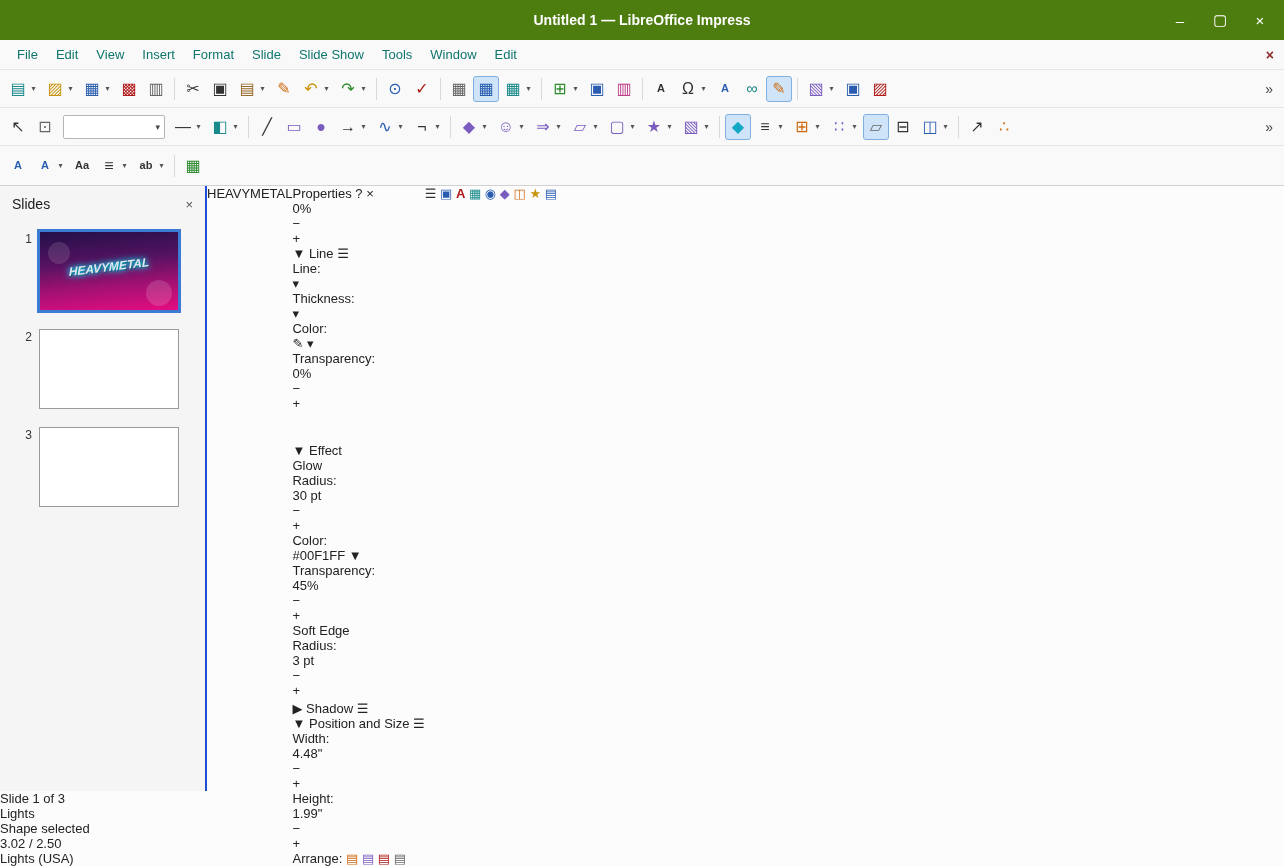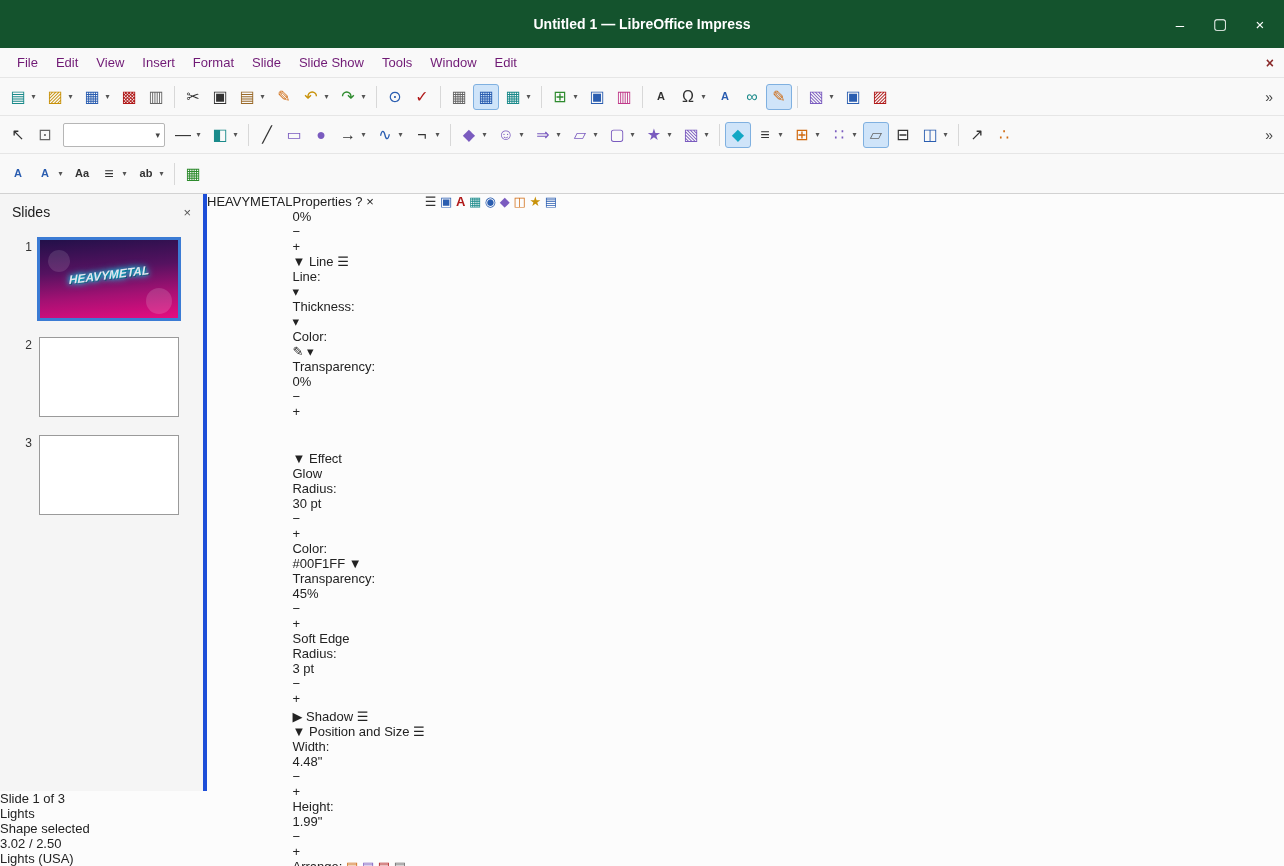--- a/index.html
+++ b/index.html
@@ -1,28 +1,28 @@
 <!DOCTYPE html>
 <html><head>
 <meta charset="utf-8">
 <style>
   *{box-sizing:border-box;margin:0;padding:0}
   html,body{width:1284px;height:866px;overflow:hidden}
   body{font-family:"Liberation Sans",sans-serif;font-size:13px;color:#222;background:#888}
   .window{width:1284px;height:866px;display:flex;flex-direction:column;background:#fcfcfc;position:relative;overflow:hidden}
 
   
-  .titlebar{height:48px;background:#14532d;color:#fff;display:flex;align-items:center;justify-content:center;position:relative;flex:none}
+  .titlebar{height:40px;background:#4d7c0f;color:#fff;display:flex;align-items:center;justify-content:center;position:relative;flex:none}
   .titlebar .title{font-size:14px;font-weight:bold}
   .win-controls{position:absolute;right:14px;top:0;height:100%;display:flex;align-items:center;gap:20px}
   .winbtn{width:20px;text-align:center;font-size:15px;color:#fff;cursor:default}
 
   
   .menubar{height:30px;background:#f9f9f9;display:flex;align-items:center;padding:0 8px;border-bottom:1px solid #e6e6e6;position:relative;flex:none}
-  .menu-item{padding:4px 9px;border-radius:3px;color:#701a75}
+  .menu-item{padding:4px 9px;border-radius:3px;color:#0f766e}
   .menubar-close{position:absolute;right:10px;color:#8a2a2a;font-size:14px;font-weight:bold}
 
   
   .toolbar{background:#f9f9f9;border-bottom:1px solid #e6e6e6;display:flex;align-items:center;padding:0 5px;gap:1px;flex:none}
   .toolbar1,.toolbar2{height:38px}
   .toolbar3{height:40px;border-bottom:1px solid #d2d2d2}
   .tbtn{display:flex;align-items:center;padding:2px 2px;border-radius:3px;gap:1px;border:1px solid transparent}
   .tbtn .g{width:20px;height:20px;display:flex;align-items:center;justify-content:center;font-size:16px;line-height:1}
   .tbtn .g.txt{font-size:11px;font-weight:bold}
   .tbtn .dd{font-size:8px;color:#555;width:9px;text-align:center}
@@ -32,21 +32,21 @@
   .combo{width:102px;height:24px;border:1px solid #b6b6b6;background:#fff;border-radius:2px;display:flex;align-items:center;justify-content:flex-end;padding:0 4px;margin:0 4px}
   .combo .dd-arrow{font-size:9px;color:#444}
   .c-teal{color:#1a8a8a}.c-blue{color:#2a5db0}.c-red{color:#b01818}.c-green{color:#2e8b2e}
   .c-yellow{color:#c8920a}.c-purple{color:#7a5bbf}.c-gray{color:#666}.c-dark{color:#333}
   .c-orange{color:#d06a10}.c-brown{color:#9a6a2a}.c-cyan{color:#12a7c4}.c-magenta{color:#c03a8a}
 
   
   .content{flex:1;display:flex;min-height:0}
 
   
-  .slides-panel{width:207px;background:#f5f5f5;border-right:4px solid #1d4ed8;display:flex;flex-direction:column;flex:none}
+  .slides-panel{width:207px;background:#f5f5f5;border-right:2px solid #1d4ed8;display:flex;flex-direction:column;flex:none}
   .slides-header{height:36px;display:flex;align-items:center;justify-content:space-between;padding:0 12px;font-size:14px;color:#1a1a1a}
   .slides-header .x{color:#555;font-size:13px}
   .thumb-row{display:flex;gap:7px;padding:9px 10px 9px 22px;align-items:flex-start}
   .thumb-num{font-size:12px;color:#333;width:10px;text-align:right;margin-top:1px}
   .thumb{width:140px;height:80px;border:1px solid #9a9a9a;position:relative;overflow:hidden;background:#fff}
   .thumb.selected{outline:2px solid #3b7bd4;border-color:#3b7bd4}
   .thumb-g1{background:linear-gradient(175deg,#221049 0%,#551260 38%,#a31173 68%,#e60c80 100%)}
   .thumb-g1::before{content:"";position:absolute;left:8px;top:10px;width:22px;height:22px;border-radius:50%;background:rgba(255,255,255,.12)}
   .thumb-g1::after{content:"";position:absolute;right:6px;bottom:4px;width:26px;height:26px;border-radius:50%;background:rgba(255,255,255,.15)}
   .thumb-hm{position:absolute;left:50%;top:45%;transform:translate(-50%,-50%) rotate(-7deg) skewX(-6deg);font-size:12px;font-weight:bold;font-style:italic;color:#e2e5ef;letter-spacing:0;white-space:nowrap;text-shadow:0 0 5px #00f1ff,0 0 9px #00f1ff,1px 1px 0 #17173a}

